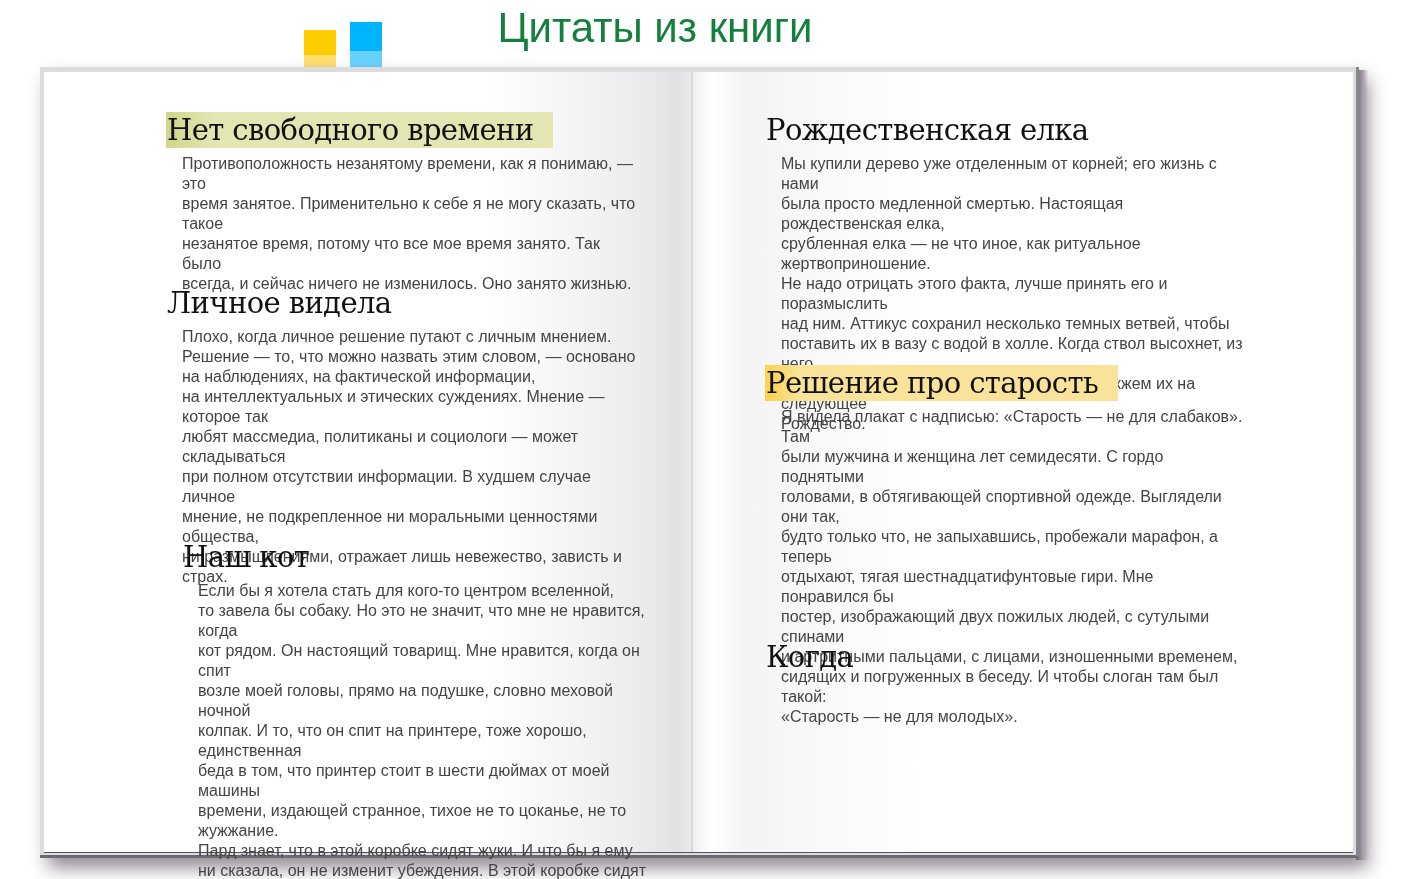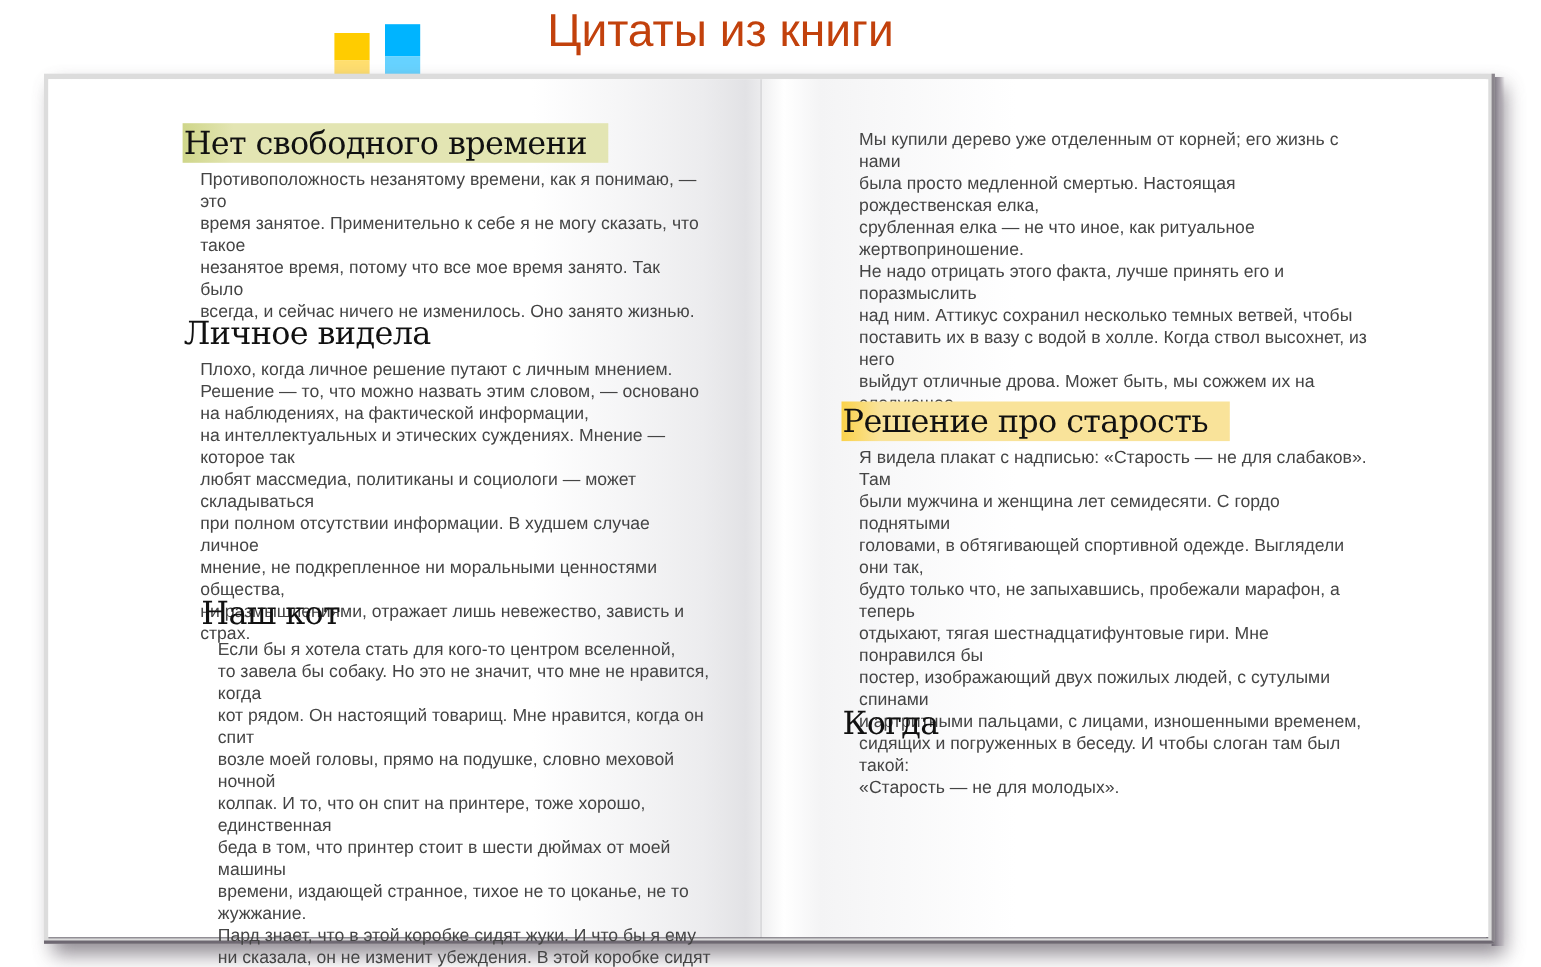--- a/index.html
+++ b/index.html
@@ -15,21 +15,21 @@
       font-family: "Liberation Sans", sans-serif;
     }
     .page-title {
       position: absolute;
       left: 0;
       top: 2px;
       width: 1310px;
       text-align: center;
       font-family: "Liberation Sans", sans-serif;
       font-size: 42px;
-      color: #c2410c;
+      color: #15803d;
       line-height: 52px;
       padding-left: 0;
       box-sizing: border-box;
       margin: 0;
       font-weight: normal;
     }
     .page-title span {
       position: relative;
       left: 0;
     }
@@ -208,20 +208,21 @@
 беда в том, что принтер стоит в шести дюймах от моей машины
 времени, издающей странное, тихое не то цоканье, не то жужжание.
 Пард знает, что в этой коробке сидят жуки. И что бы я ему
 ни сказала, он не изменит убеждения. В этой коробке сидят жуки,
 и однажды он запустит туда лапу, вытащит их и съест.</p>
     </div>
   </div>
 
   <div class="page page-right">
     <div class="quote q-right-1">
+      <h2>Рождественская елка</h2>
       <p>Мы купили дерево уже отделенным от корней; его жизнь с нами
 была просто медленной смертью. Настоящая рождественская елка,
 срубленная елка — не что иное, как ритуальное жертвоприношение.
 Не надо отрицать этого факта, лучше принять его и поразмыслить
 над ним. Аттикус сохранил несколько темных ветвей, чтобы
 поставить их в вазу с водой в холле. Когда ствол высохнет, из него
 выйдут отличные дрова. Может быть, мы сожжем их на следующее
 Рождество.</p>
     </div>
     <div class="quote q-right-2">

